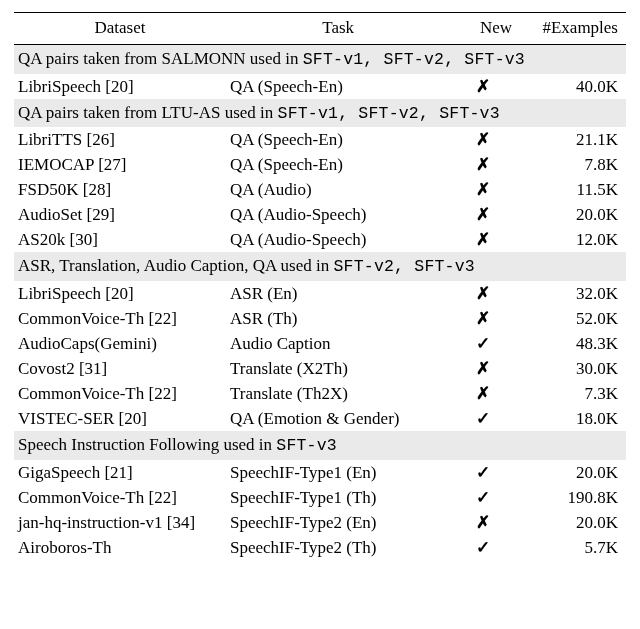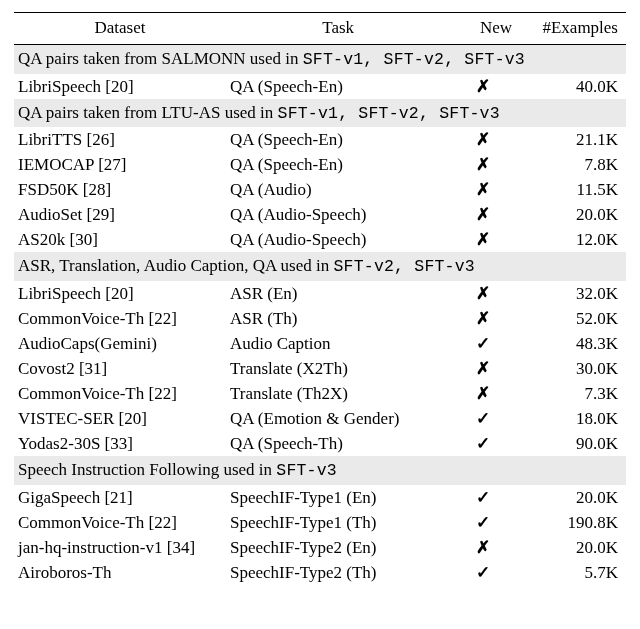--- a/index.html
+++ b/index.html
@@ -150,26 +150,20 @@
           <td>Translate (Th2X)</td>
           <td class="c-new"><span class="cross">✗</span></td>
           <td class="c-ex">7.3K</td>
         </tr>
         <tr>
           <td><span>VISTEC-SER </span><span class="cite">[20]</span></td>
           <td>QA (Emotion &amp; Gender)</td>
           <td class="c-new"><span class="check">✓</span></td>
           <td class="c-ex">18.0K</td>
         </tr>
-        <tr>
-          <td><span>Yodas2-30S </span><span class="cite">[33]</span></td>
-          <td>QA (Speech-Th)</td>
-          <td class="c-new"><span class="check">✓</span></td>
-          <td class="c-ex">90.0K</td>
-        </tr>
         <tr class="band">
           <td colspan="4"><span>Speech Instruction Following used in </span><span class="code">SFT-v3</span></td>
         </tr>
         <tr>
           <td><span>GigaSpeech </span><span class="cite">[21]</span></td>
           <td>SpeechIF-Type1 (En)</td>
           <td class="c-new"><span class="check">✓</span></td>
           <td class="c-ex">20.0K</td>
         </tr>
         <tr>

